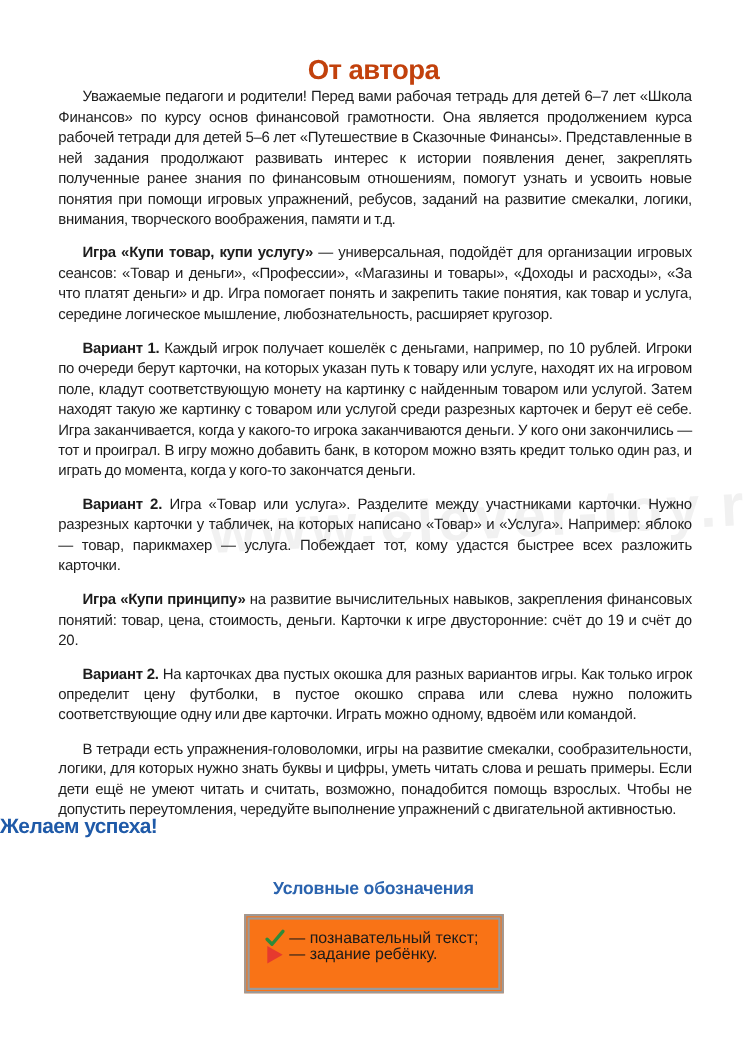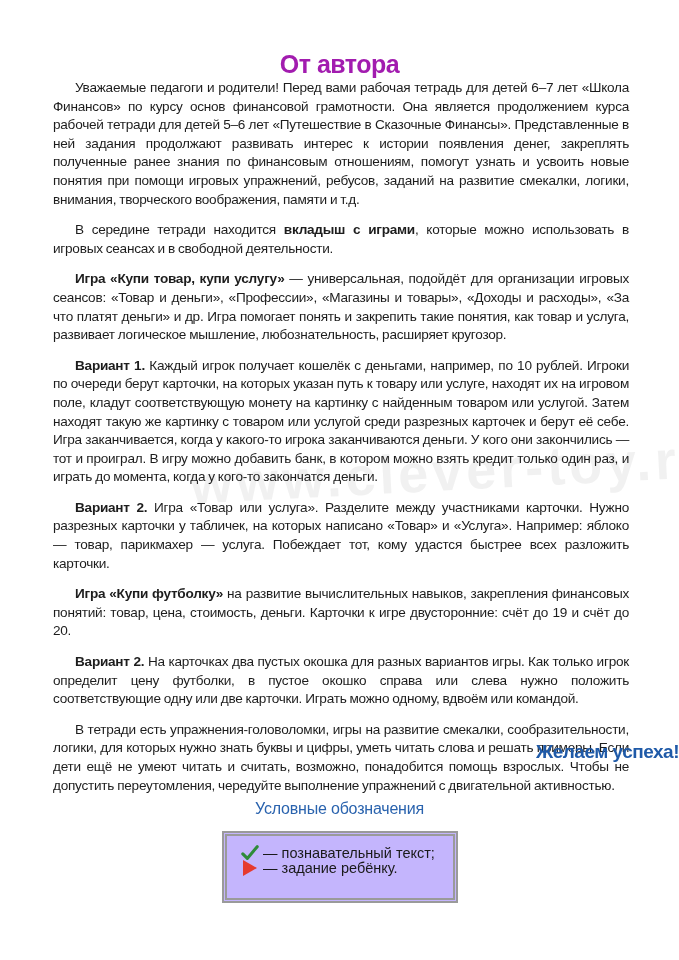--- a/index.html
+++ b/index.html
@@ -2,73 +2,72 @@
 <html><head>
 <meta charset="utf-8">
 <style>
   html, body { margin: 0; padding: 0; }
   body {
     width: 679px; height: 960px; background: #ffffff; position: relative; overflow: hidden;
     font-family: "Liberation Sans", "DejaVu Sans", sans-serif; color: #1d1d1d;
   }
   .page-title {
     position: absolute; top: 33px; left: 0; width: 679px; text-align: center;
-    font-size: 25px; font-weight: bold; color: #a21caf; letter-spacing: -0.5px;
+    font-size: 25px; font-weight: bold; color: #c2410c; letter-spacing: -0.5px;
   }
   .body-text {
     position: absolute; top: 67px; left: 41px; width: 600px;
     font-family: "Liberation Sans", sans-serif;
     font-size: 13.6px; line-height: 18.6px; text-align: justify; letter-spacing: -0.25px;
     word-spacing: -0.5px;
   }
   .body-text p { margin: 12px; text-indent: 22px; }
   .body-text p.gap-lg { margin-top: 7px; }
   .body-text p.gap-md { margin-top: 4px; }
   .body-text b { font-weight: bold; }
   .watermark {
     position: absolute; top: 440px; left: 190px; font-size: 54px; font-weight: bold;
     color: rgba(170,170,170,0.16); letter-spacing: 4px; pointer-events: none;
     transform: rotate(-3deg); white-space: nowrap;
   }
   .wish {
-    position: absolute; top: 741px; left: 0; width: 679px; text-align: right;
+    position: absolute; top: 741px; left: 0; width: 679px; text-align: left;
     font-size: 19px; font-weight: bold; color: #1f5aa8; letter-spacing: -0.5px;
   }
   .legend-title {
     position: absolute; top: 800px; left: 0; width: 679px; text-align: center;
-    font-size: 16px; font-weight: normal; color: #2a63ae; letter-spacing: -0.2px;
+    font-size: 16px; font-weight: bold; color: #2a63ae; letter-spacing: -0.2px;
   }
   .legend-box {
     position: absolute; top: 831px; left: 222px; width: 236px; height: 72px; box-sizing: border-box;
-    border: 5px double #9a9a9a; background: #c4b5fd;
+    border: 5px double #9a9a9a; background: #f97316;
   }
   .legend-row {
     position: absolute; left: 14px; display: flex; align-items: center; font-size: 14.5px; color: #1a1a1a;
     font-family: "Liberation Sans", sans-serif;
   }
   .legend-row.r1 { top: 8px; }
   .legend-row.r2 { top: 24px; }
   .check-icon { width: 18px; height: 18px; margin-right: 4px; display: inline-block; }
   .tri-icon { width: 0; height: 0; border-top: 8px solid transparent; border-bottom: 8px solid transparent;
     border-left: 14px solid #e63a2e; margin-right: 6px; margin-left: 2px; display: inline-block; }
 </style>
 </head>
 <body>
 
 <h1 class="page-title">От автора</h1>
 
 <div class="watermark">www.clever-toy.ru</div>
 
 <div class="body-text">
   <p><span>Уважаемые педагоги и родители! Перед вами рабочая тетрадь для детей 6–7 лет «Школа Финансов» по курсу основ финансовой грамотности. Она является продолжением курса рабочей тетради для детей 5–6 лет «Путешествие в Сказочные Финансы». Представленные в ней задания продолжают развивать интерес к истории появления денег, закреплять полученные ранее знания по финансовым отношениям, помогут узнать и усвоить новые понятия при помощи игровых упражнений, ребусов, заданий на развитие смекалки, логики, внимания, творческого воображения, памяти и т.д.</span></p>
-  <p><span>В середине тетради находится </span><b>вкладыш с играми</b><span>, которые можно использовать в игровых сеансах и в свободной деятельности.</span></p>
-  <p class="gap-lg"><b>Игра «Купи товар, купи услугу»</b><span> — универсальная, подойдёт для организации игровых сеансов: «Товар и деньги», «Профессии», «Магазины и товары», «Доходы и расходы», «За что платят деньги» и др. Игра помогает понять и закрепить такие понятия, как товар и услуга, развивает логическое мышление, любознательность, расширяет кругозор.</span></p>
+  <p class="gap-lg"><b>Игра «Купи товар, купи услугу»</b><span> — универсальная, подойдёт для организации игровых сеансов: «Товар и деньги», «Профессии», «Магазины и товары», «Доходы и расходы», «За что платят деньги» и др. Игра помогает понять и закрепить такие понятия, как товар и услуга, середине логическое мышление, любознательность, расширяет кругозор.</span></p>
   <p><b>Вариант 1.</b><span> Каждый игрок получает кошелёк с деньгами, например, по 10 рублей. Игроки по очереди берут карточки, на которых указан путь к товару или услуге, находят их на игровом поле, кладут соответствующую монету на картинку с найденным товаром или услугой. Затем находят такую же картинку с товаром или услугой среди разрезных карточек и берут её себе. Игра заканчивается, когда у какого-то игрока заканчиваются деньги. У кого они закончились — тот и проиграл. В игру можно добавить банк, в котором можно взять кредит только один раз, и играть до момента, когда у кого-то закончатся деньги.</span></p>
   <p><b>Вариант 2.</b><span> Игра «Товар или услуга». Разделите между участниками карточки. Нужно разрезных карточки у табличек, на которых написано «Товар» и «Услуга». Например: яблоко — товар, парикмахер — услуга. Побеждает тот, кому удастся быстрее всех разложить карточки.</span></p>
-  <p class="gap-md"><b>Игра «Купи футболку»</b><span> на развитие вычислительных навыков, закрепления финансовых понятий: товар, цена, стоимость, деньги. Карточки к игре двусторонние: счёт до 19 и счёт до 20.</span></p>
+  <p class="gap-md"><b>Игра «Купи принципу»</b><span> на развитие вычислительных навыков, закрепления финансовых понятий: товар, цена, стоимость, деньги. Карточки к игре двусторонние: счёт до 19 и счёт до 20.</span></p>
   <p><b>Вариант 2.</b><span> На карточках два пустых окошка для разных вариантов игры. Как только игрок определит цену футболки, в пустое окошко справа или слева нужно положить соответствующие одну или две карточки. Играть можно одному, вдвоём или командой.</span></p>
   <p><span>В тетради есть упражнения-головоломки, игры на развитие смекалки, сообразительности, логики, для которых нужно знать буквы и цифры, уметь читать слова и решать примеры. Если дети ещё не умеют читать и считать, возможно, понадобится помощь взрослых. Чтобы не допустить переутомления, чередуйте выполнение упражнений с двигательной активностью.</span></p>
 </div>
 
 <div class="wish">Желаем успеха!</div>
 
 <div class="legend-title">Условные обозначения</div>
 
 <div class="legend-box">
   <div class="legend-row r1">

